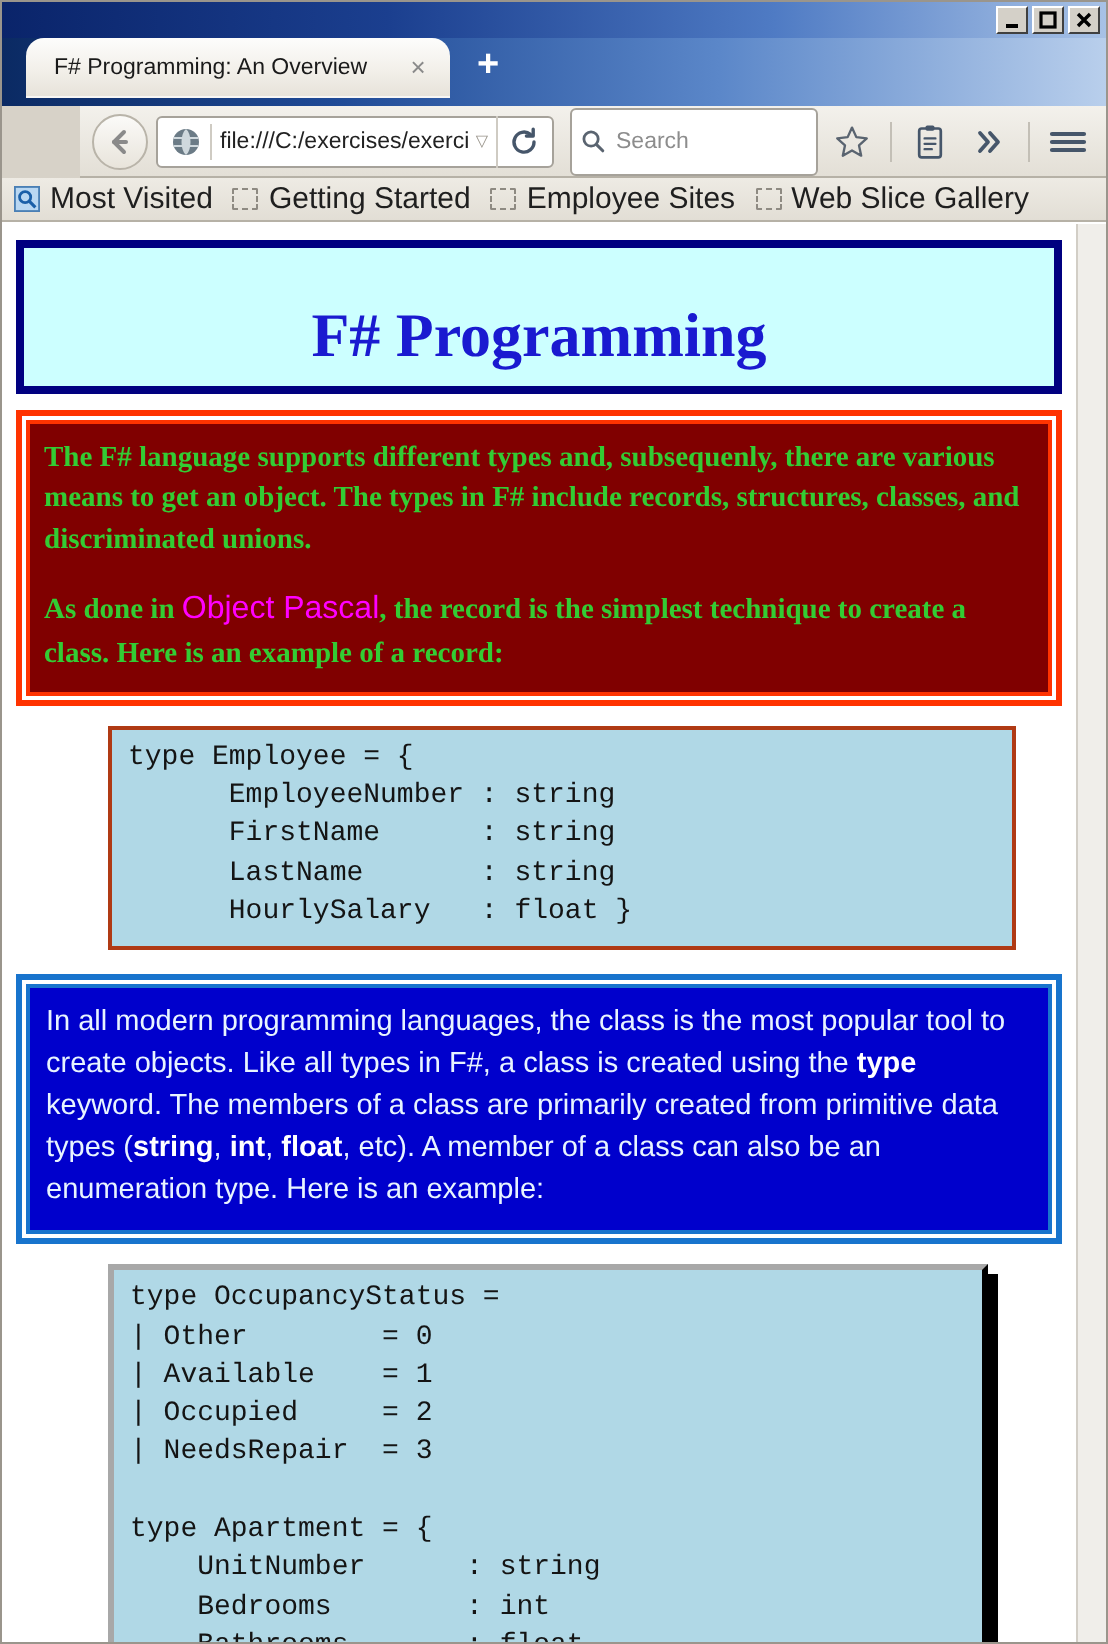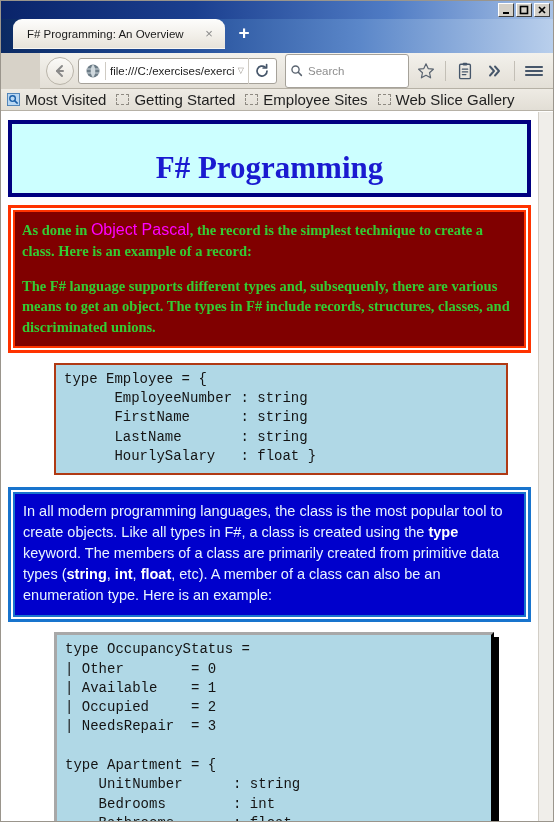--- a/index.html
+++ b/index.html
@@ -387,22 +387,22 @@
 
   <div class="viewport">
     <div class="page">
 
       <div class="title-box">
         <div class="title-text">F# Programming</div>
       </div>
 
       <div class="red-outer">
         <div class="red-inner">
+          <p class="red-p">The F# language supports different types and, subsequenly, there are various means to get an object. The types in F# include records, structures, classes, and discriminated unions.</p>
           <p class="red-p"><span>As done in </span><span class="magenta">Object Pascal</span><span>, the record is the simplest technique to create a class. Here is an example of a record:</span></p>
-          <p class="red-p">The F# language supports different types and, subsequenly, there are various means to get an object. The types in F# include records, structures, classes, and discriminated unions.</p>
         </div>
       </div>
 
       <pre class="code1">type Employee = {
       EmployeeNumber : string
       FirstName      : string
       LastName       : string
       HourlySalary   : float }</pre>
 
       <div class="blue-outer">

